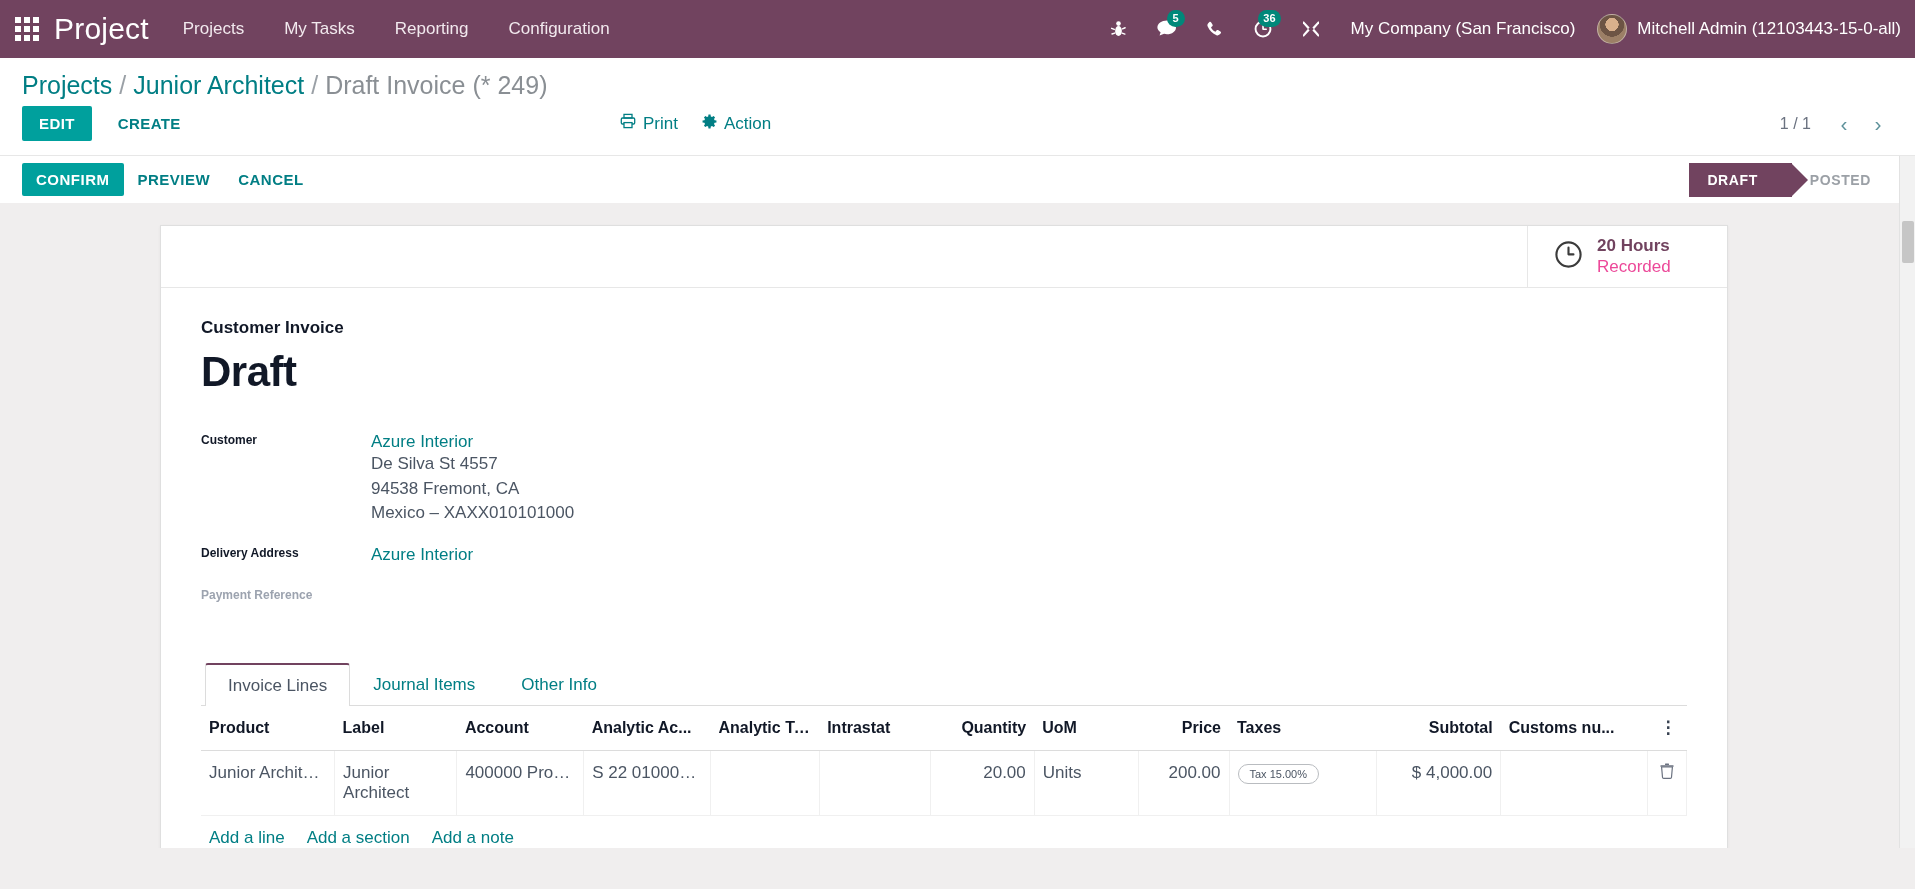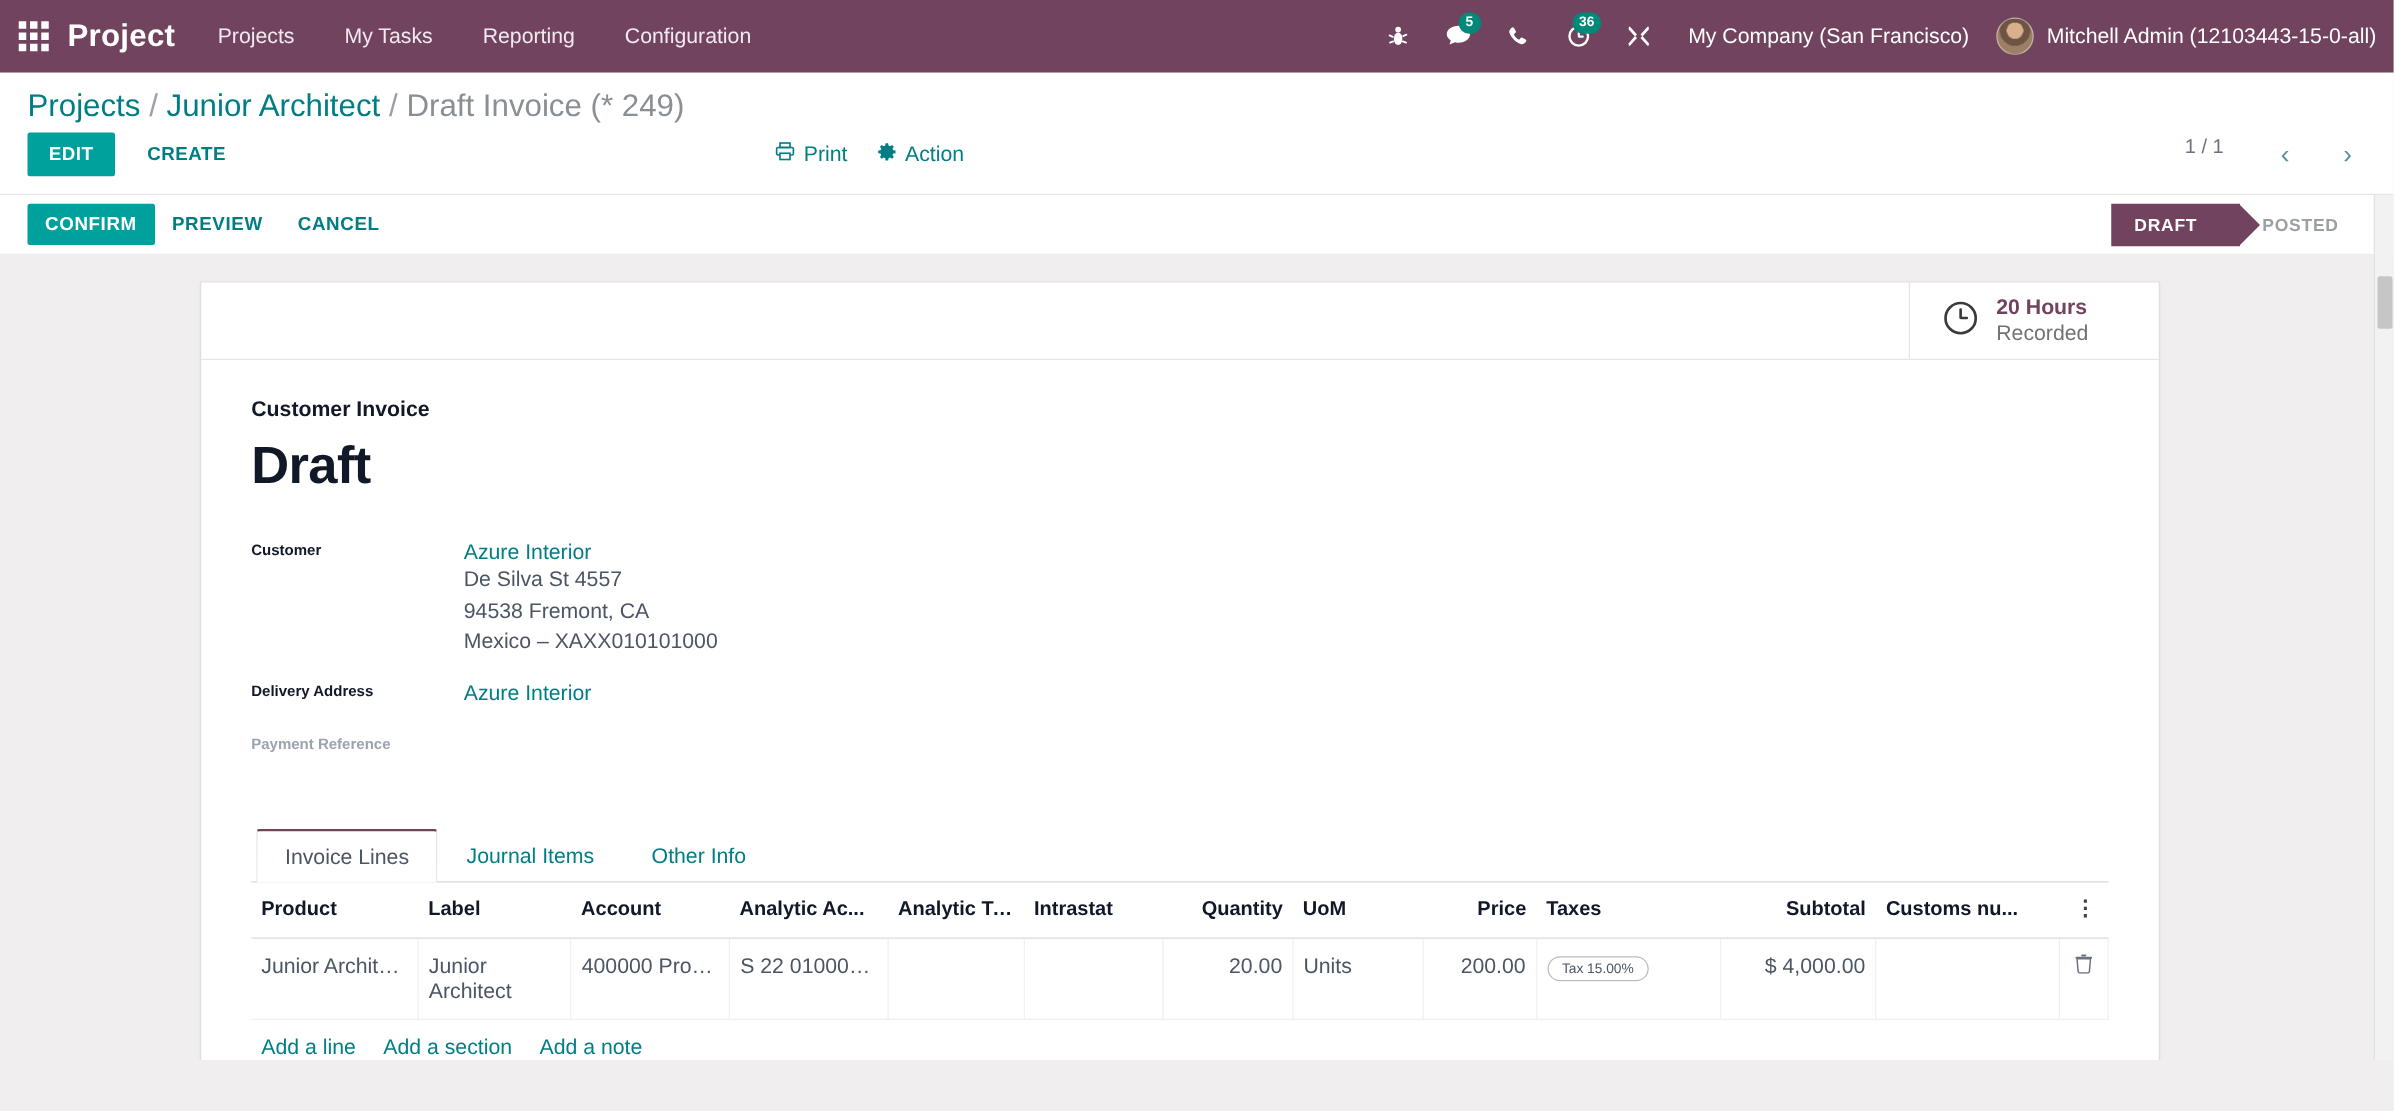--- a/index.html
+++ b/index.html
@@ -33,22 +33,22 @@
     cursor: pointer;
   }
   .grid-glyph {
     display: grid;
     grid-template-columns: repeat(3, 6px);
     grid-template-rows: repeat(3, 6px);
     gap: 3px;
   }
   .grid-glyph i { background: #ffffff; display: block; width: 6px; height: 6px; }
   .brand {
-    font-size: 25px;
-    font-weight: bold;
+    font-size: 30px;
+    font-weight: normal;
     letter-spacing: .2px;
     padding: 0 14px 0 0;
     cursor: pointer;
   }
   .nav-item {
     padding: 0 20px;
     height: 58px;
     line-height: 58px;
     font-size: 17px;
     color: #f2e9ee;
@@ -163,22 +163,22 @@
     color: #017e84;
     font-size: 17px;
     cursor: pointer;
     display: flex;
     align-items: center;
     gap: 7px;
   }
   .pager {
     margin-left: auto;
     display: flex;
-    align-items: flex-start;
-    gap: 20px;
+    align-items: center;
+    gap: 4px;
     color: #6b7280;
     font-size: 16px;
   }
   .pager-value { padding-right: 14px; cursor: pointer; }
   .pager-btn {
     width: 30px; height: 30px;
     display: flex; align-items: center; justify-content: center;
     color: #5b9099;
     cursor: pointer;
     font-size: 21px;
@@ -269,21 +269,21 @@
     display: flex;
     align-items: center;
     gap: 14px;
     border-left: 1px solid #e7e7e7;
     padding: 0 38px 0 26px;
     cursor: pointer;
     min-width: 200px;
   }
   .sb-text { line-height: 1.2; }
   .sb-value { color: #71435f; font-size: 17px; font-weight: bold; }
-  .sb-label { color: #737373; font-size: 17px; }
+  .sb-label { color: #ec4899; font-size: 17px; }
 
   .sheet-body { padding: 30px 40px 0 40px; }
   .doc-type { font-size: 17px; font-weight: bold; color: #111827; }
   .doc-title {
     font-size: 42px;
     font-weight: bold;
     color: #111827;
     margin: 10px 0 36px 0;
     letter-spacing: -.5px;
   }

